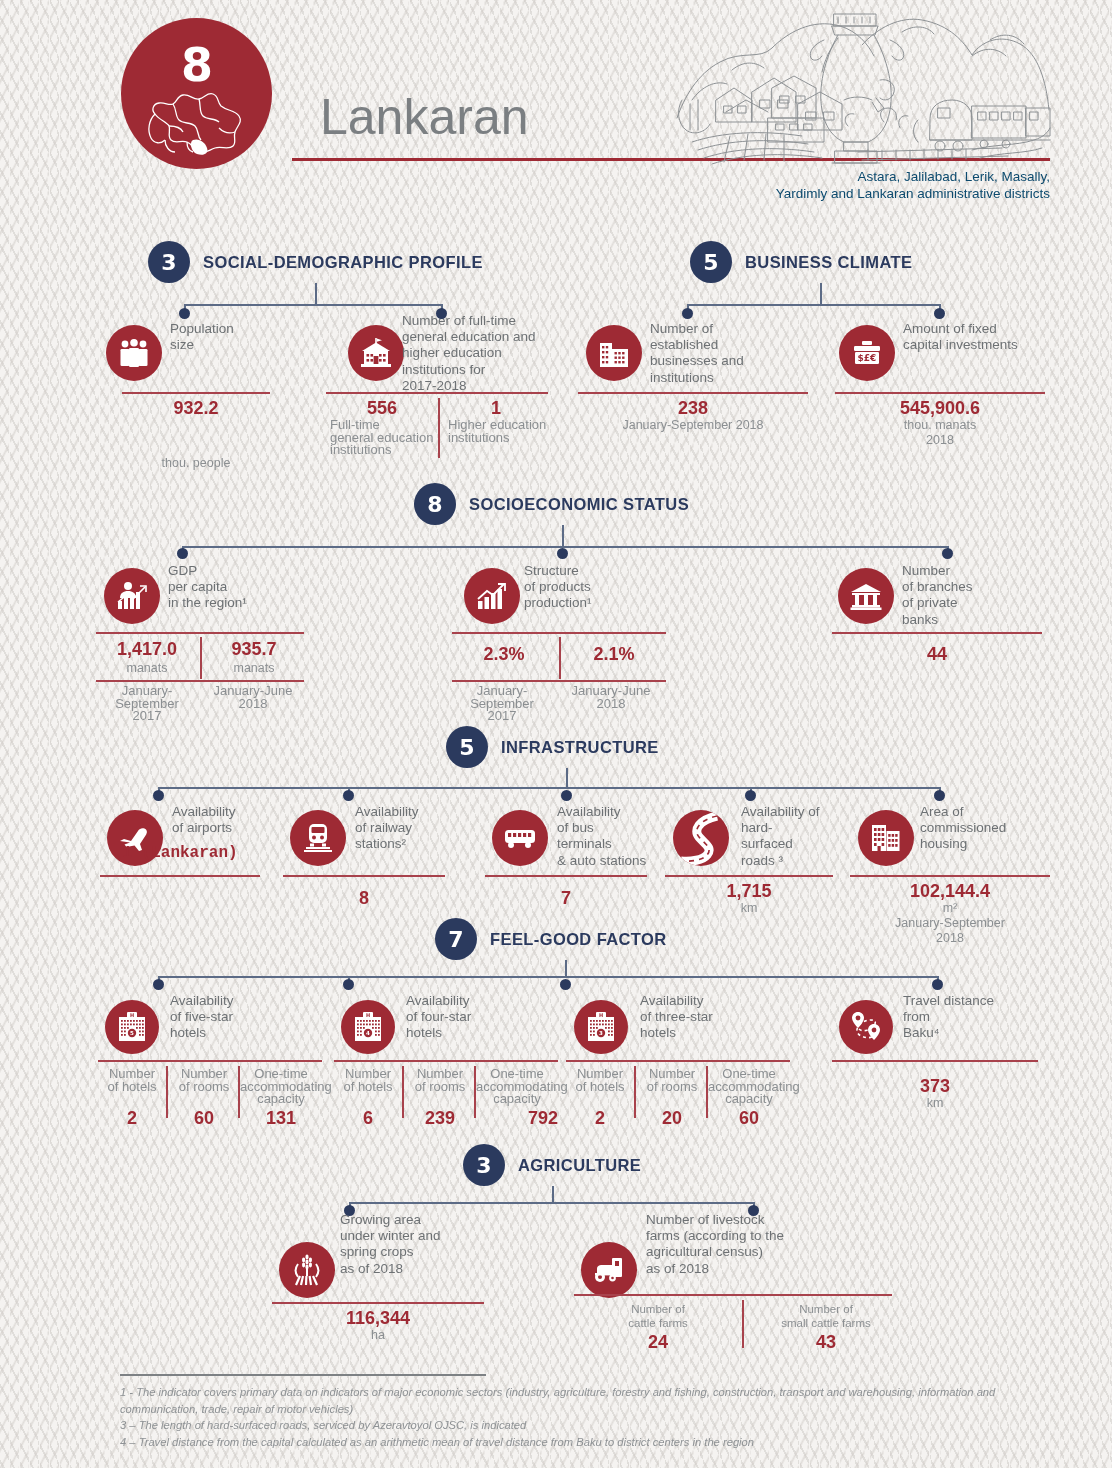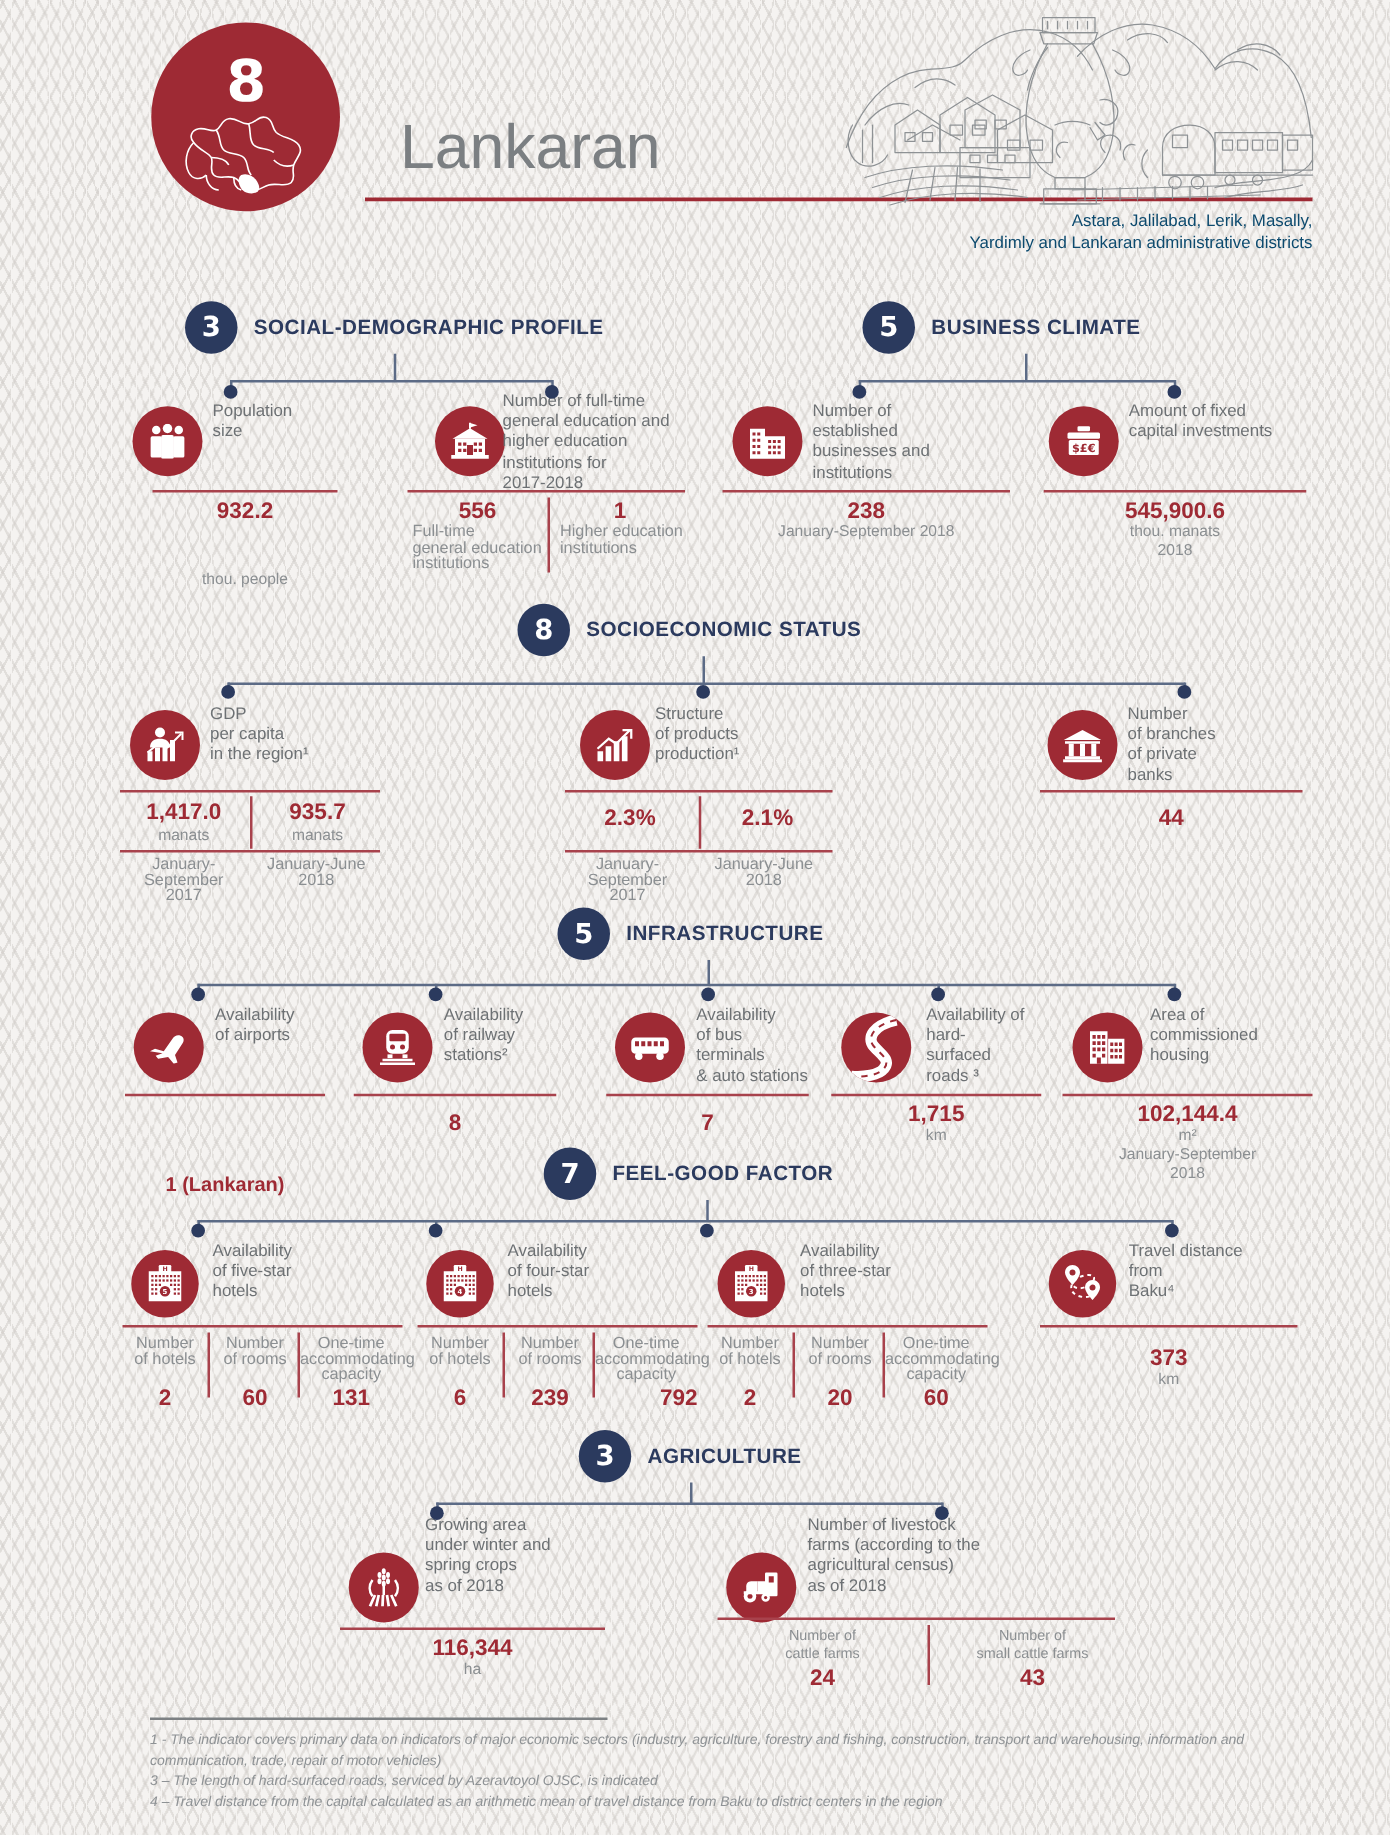--- a/index.html
+++ b/index.html
@@ -442,21 +442,21 @@
 <div class="metric">
   <div class="m-icon" style="left:107px; top:810px; width:56px; height:56px;">
     <svg width="34" height="26" viewBox="0 0 34 26">
         <g fill="#ffffff">
       <path d="M2 16 L6 14 L13 16 L20 6 C21.5 3.6 24 2.6 26.5 3.6 C29 4.6 29.6 7.2 28.2 9.4 L22 19 L24 25 L21 26 L16.5 20.5 L8.5 22 L6.5 19.5 L12 17.5 L2 16 Z"></path>
     </g>
       </svg>
   </div>
   <div class="m-label" style="left:172px; top:804px; width:120px;">Availability<br>of airports</div>
   <div class="m-rule" style="left:100px; top:875px; width:160px;"></div>
-  <div class="m-value sm" style="left:100px; top:940px; width:160px;">1 (Lankaran)</div>
+  <div class="m-value sm" style="left:100px; top:844px; width:160px;font-family:Liberation Mono, monospace;">1 (Lankaran)</div>
 </div>
 
 <div class="metric">
   <div class="m-icon" style="left:290px; top:810px; width:56px; height:56px;">
     <svg width="30" height="30" viewBox="0 0 30 30">
         <g fill="#ffffff">
       <rect x="6" y="1" width="18" height="19" rx="5"></rect>
       <rect x="8.5" y="4" width="13" height="6" rx="1" fill="#9e2a34"></rect>
       <circle cx="11" cy="14.5" r="2" fill="#9e2a34"></circle>
           <circle cx="19" cy="14.5" r="2" fill="#9e2a34"></circle>

